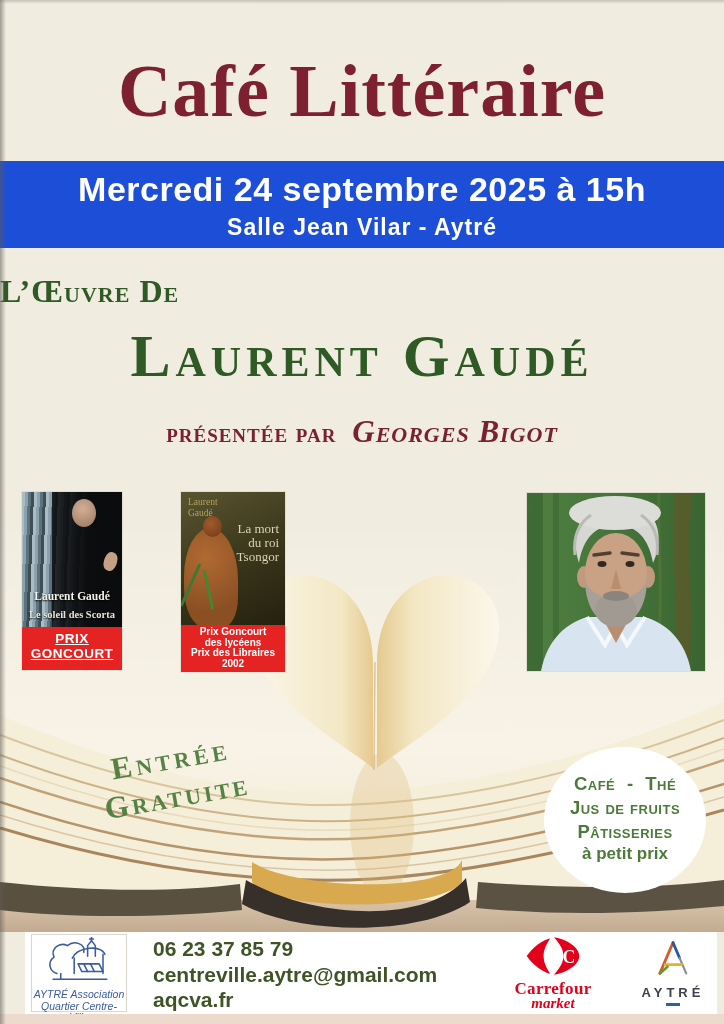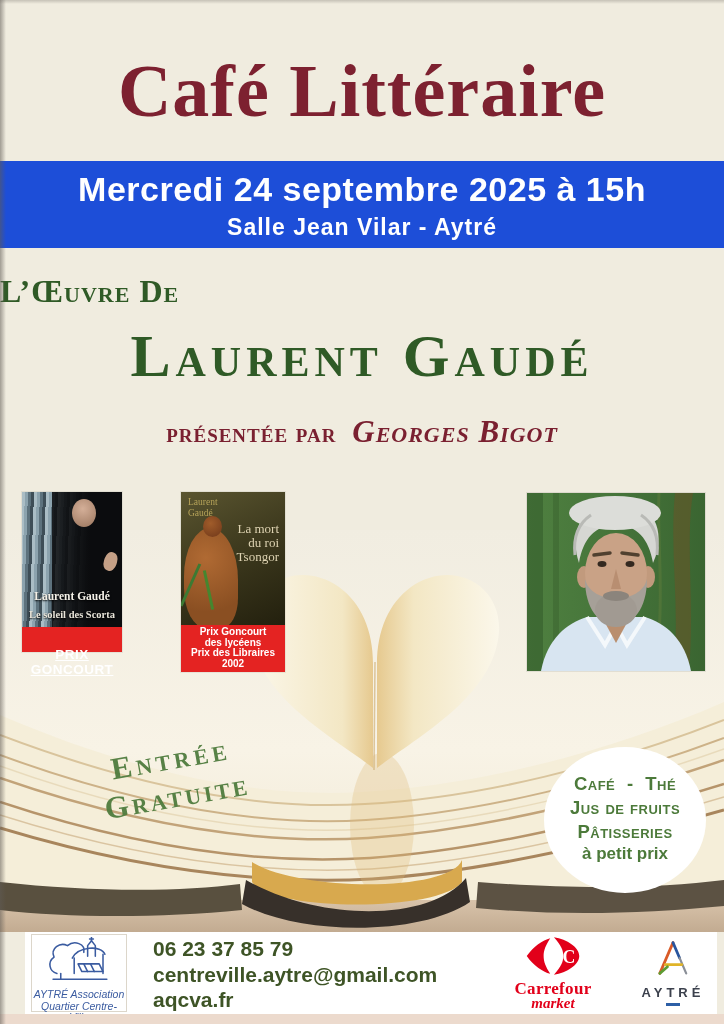--- a/index.html
+++ b/index.html
@@ -44,21 +44,21 @@
                  background:radial-gradient(circle at 45% 35%, #d4af98, #9a755d); }
   .cover1-hand { position:absolute; right:5px; top:60px; width:13px; height:19px; border-radius:45%;
                  background:#c5a086; transform:rotate(18deg); }
   .b1-author { position:absolute; bottom:25px; left:0; width:100%; text-align:center;
                font-family:"Liberation Serif", serif; font-weight:bold; font-size:11.5px;
                color:#f4f1e8; text-shadow:0 1px 2px #000; }
   .b1-title  { position:absolute; bottom:7px; left:0; width:100%; text-align:center;
                font-family:"Liberation Serif", serif; font-weight:bold; font-size:10.5px;
                color:#e9e5da; text-shadow:0 1px 2px #000; }
   .award { background:#e42322; color:#ffffff; text-align:center; font-weight:bold; }
-  .award1 { height:25px; padding-top:20px; box-sizing:border-box; font-size:13.5px; line-height:15px; letter-spacing:0.5px;text-decoration:underline; }
+  .award1 { height:43px; padding-top:4px; box-sizing:border-box; font-size:13.5px; line-height:15px; letter-spacing:0.5px;text-decoration:underline; }
 
   
   .book2 { left:134px; top:492px; width:104px;margin-left:47px; }
   .cover2 { position:relative; height:133px; overflow:hidden;
             background:linear-gradient(155deg,#5a5530 0%, #3e3a1e 45%, #23200e 100%); }
   .b2-figure { position:absolute; left:3px; top:36px; width:54px; height:100px;
                background:radial-gradient(circle at 40% 30%, #b06a33, #8a4f22 70%);
                border-radius:48% 52% 30% 40%; }
   .b2-head { position:absolute; left:22px; top:24px; width:19px; height:21px; border-radius:50%;
              background:radial-gradient(circle at 40% 35%, #a05c2a, #70381a); }

